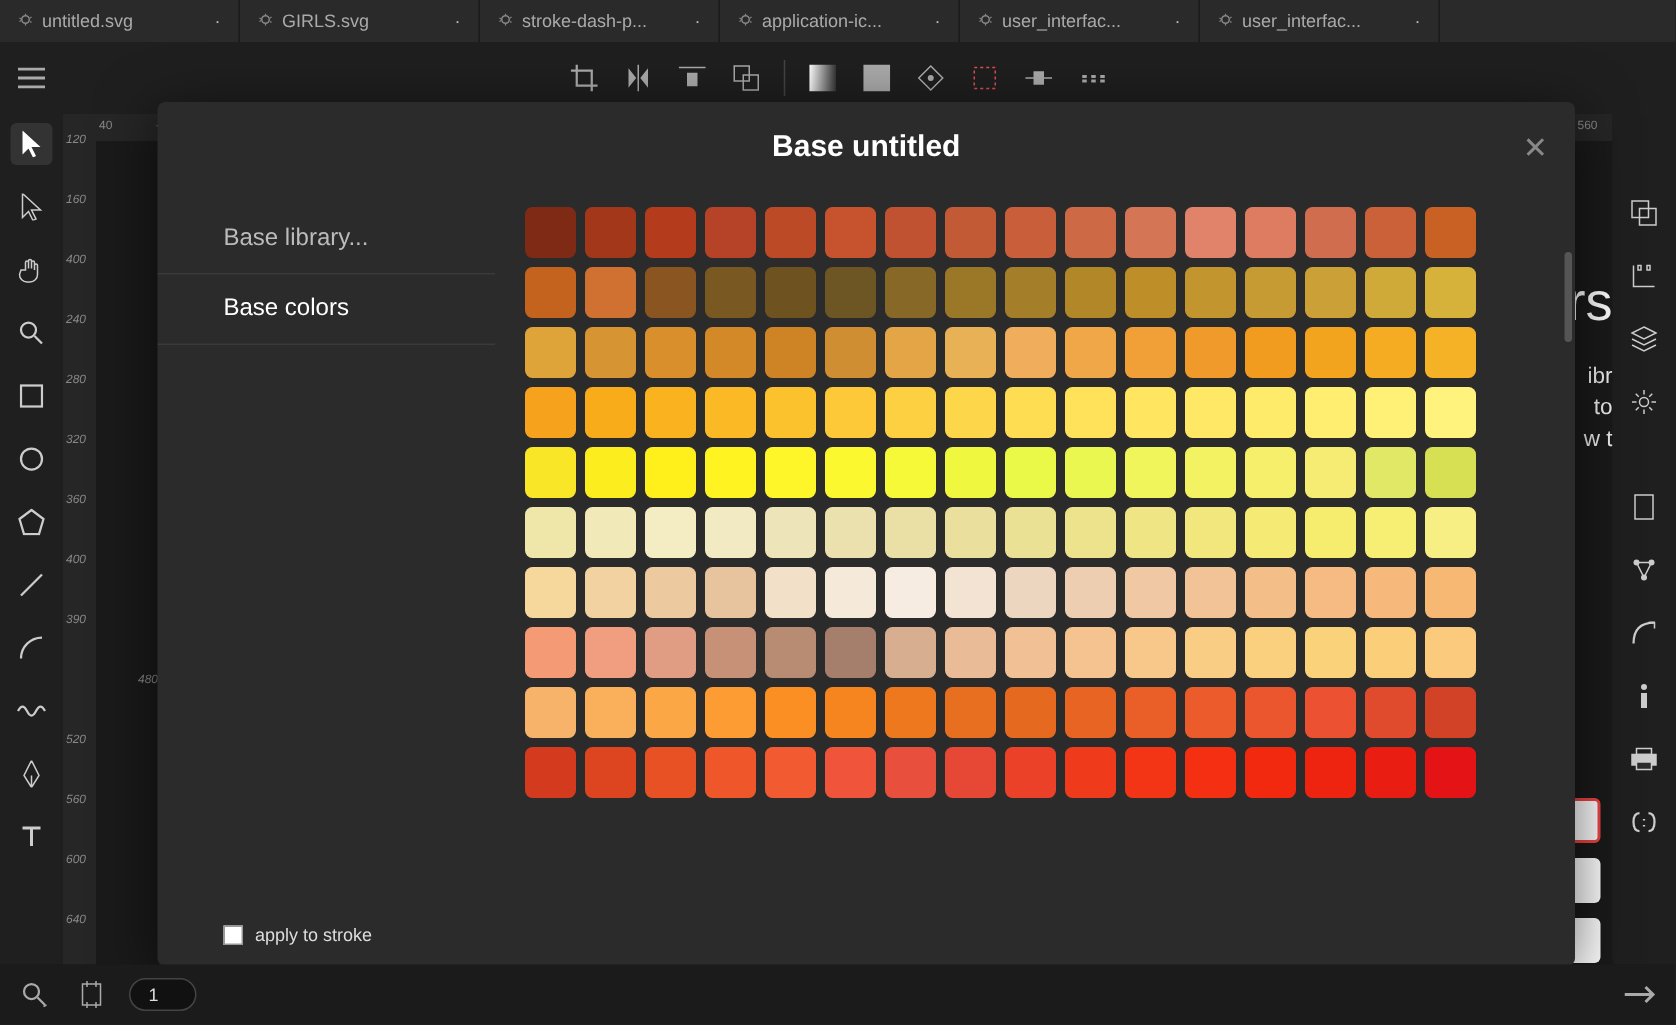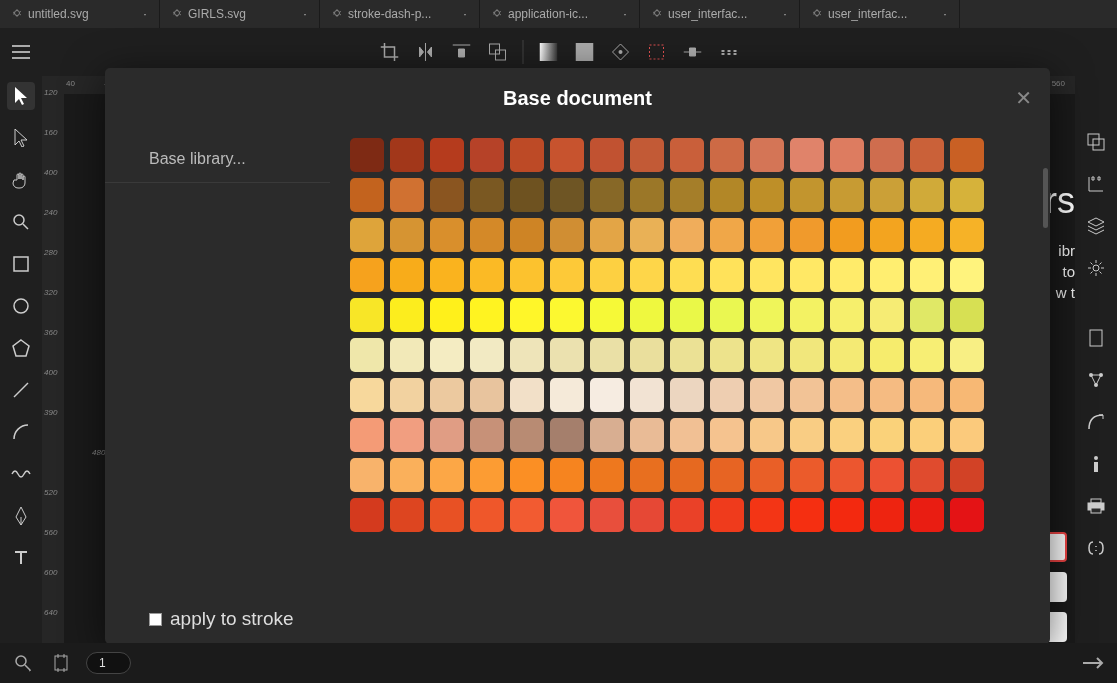--- a/index.html
+++ b/index.html
@@ -45,21 +45,21 @@
 .modal-body { flex: 1; display: flex; overflow: hidden; }
 .modal-sidebar { width: 225px; padding: 8px 0; }
 .side-item { padding: 14px 44px; font-size: 16px; color: #bbb; cursor: pointer; border-bottom: 1px solid #3a3a3a; }
 .side-item.active { color: #fff; }
 .modal-main { flex: 1; overflow: auto; padding: 10px 14px 0 20px; position: relative; }
 .swatch-grid { display: grid; grid-template-columns: repeat(16, 34px); gap: 6px; }
 .swatch { width: 34px; height: 34px; border-radius: 5px; cursor: pointer; }
 .scroll-indicator { position: absolute; right: 2px; top: 40px; width: 5px; height: 60px; background: #555; border-radius: 3px; }
 .modal-footer { padding: 14px 44px; display: flex; align-items: center; gap: 8px; }
 .checkbox { width: 13px; height: 13px; border: 1px solid #999; background: #fff; cursor: pointer; }
-.footer-label { font-size: 19px; color: #ddd; }
+.footer-label { font-size: 12px; color: #ddd; }
 
 
 .bottombar { position: absolute; bottom: 0; left: 0; right: 0; height: 40px; background: #1b1b1b; display: flex; align-items: center; padding: 0 10px; gap: 12px; }
 .bottom-btn { width: 26px; height: 26px; display: flex; align-items: center; justify-content: center; color: #aaa; cursor: pointer; }
 .zoom-input { background: #111; border: 1px solid #444; border-radius: 14px; padding: 3px 12px; color: #ddd; font-size: 12px; width: 45px; }
 .ruler-top span { position: absolute; top: 3px; }
 .color-square-side { position: absolute; right: 50px; width: 30px; height: 30px; border-radius: 4px; }
 </style>
 </head>
 <body>
@@ -339,26 +339,27 @@
   <div>ibr</div>
   <div>to</div>
   <div>w t</div>
 </div>
 <div class="color-square-side" style="top:532px;background:#fff;border:2px solid #e44"></div>
 <div class="color-square-side" style="top:572px;background:#fff"></div>
 <div class="color-square-side" style="top:612px;background:#fff"></div>
 
 <div class="modal">
   <div class="modal-header">
-    <div class="modal-title">Base document</div>
+    <div class="modal-title">Base untitled</div>
     <div class="modal-close">✕</div>
   </div>
   <div class="modal-body">
     <div class="modal-sidebar">
       <div class="side-item">Base library...</div>
+      <div class="side-item active">Base colors</div>
     </div>
     <div class="modal-main">
       <div class="swatch-grid">
           <div class="swatch" style="background: rgb(126, 42, 20);"></div>
           <div class="swatch" style="background: rgb(162, 55, 26);"></div>
           <div class="swatch" style="background: rgb(181, 59, 29);"></div>
           <div class="swatch" style="background: rgb(182, 66, 40);"></div>
           <div class="swatch" style="background: rgb(189, 74, 38);"></div>
           <div class="swatch" style="background: rgb(199, 83, 46);"></div>
           <div class="swatch" style="background: rgb(193, 82, 49);"></div>

